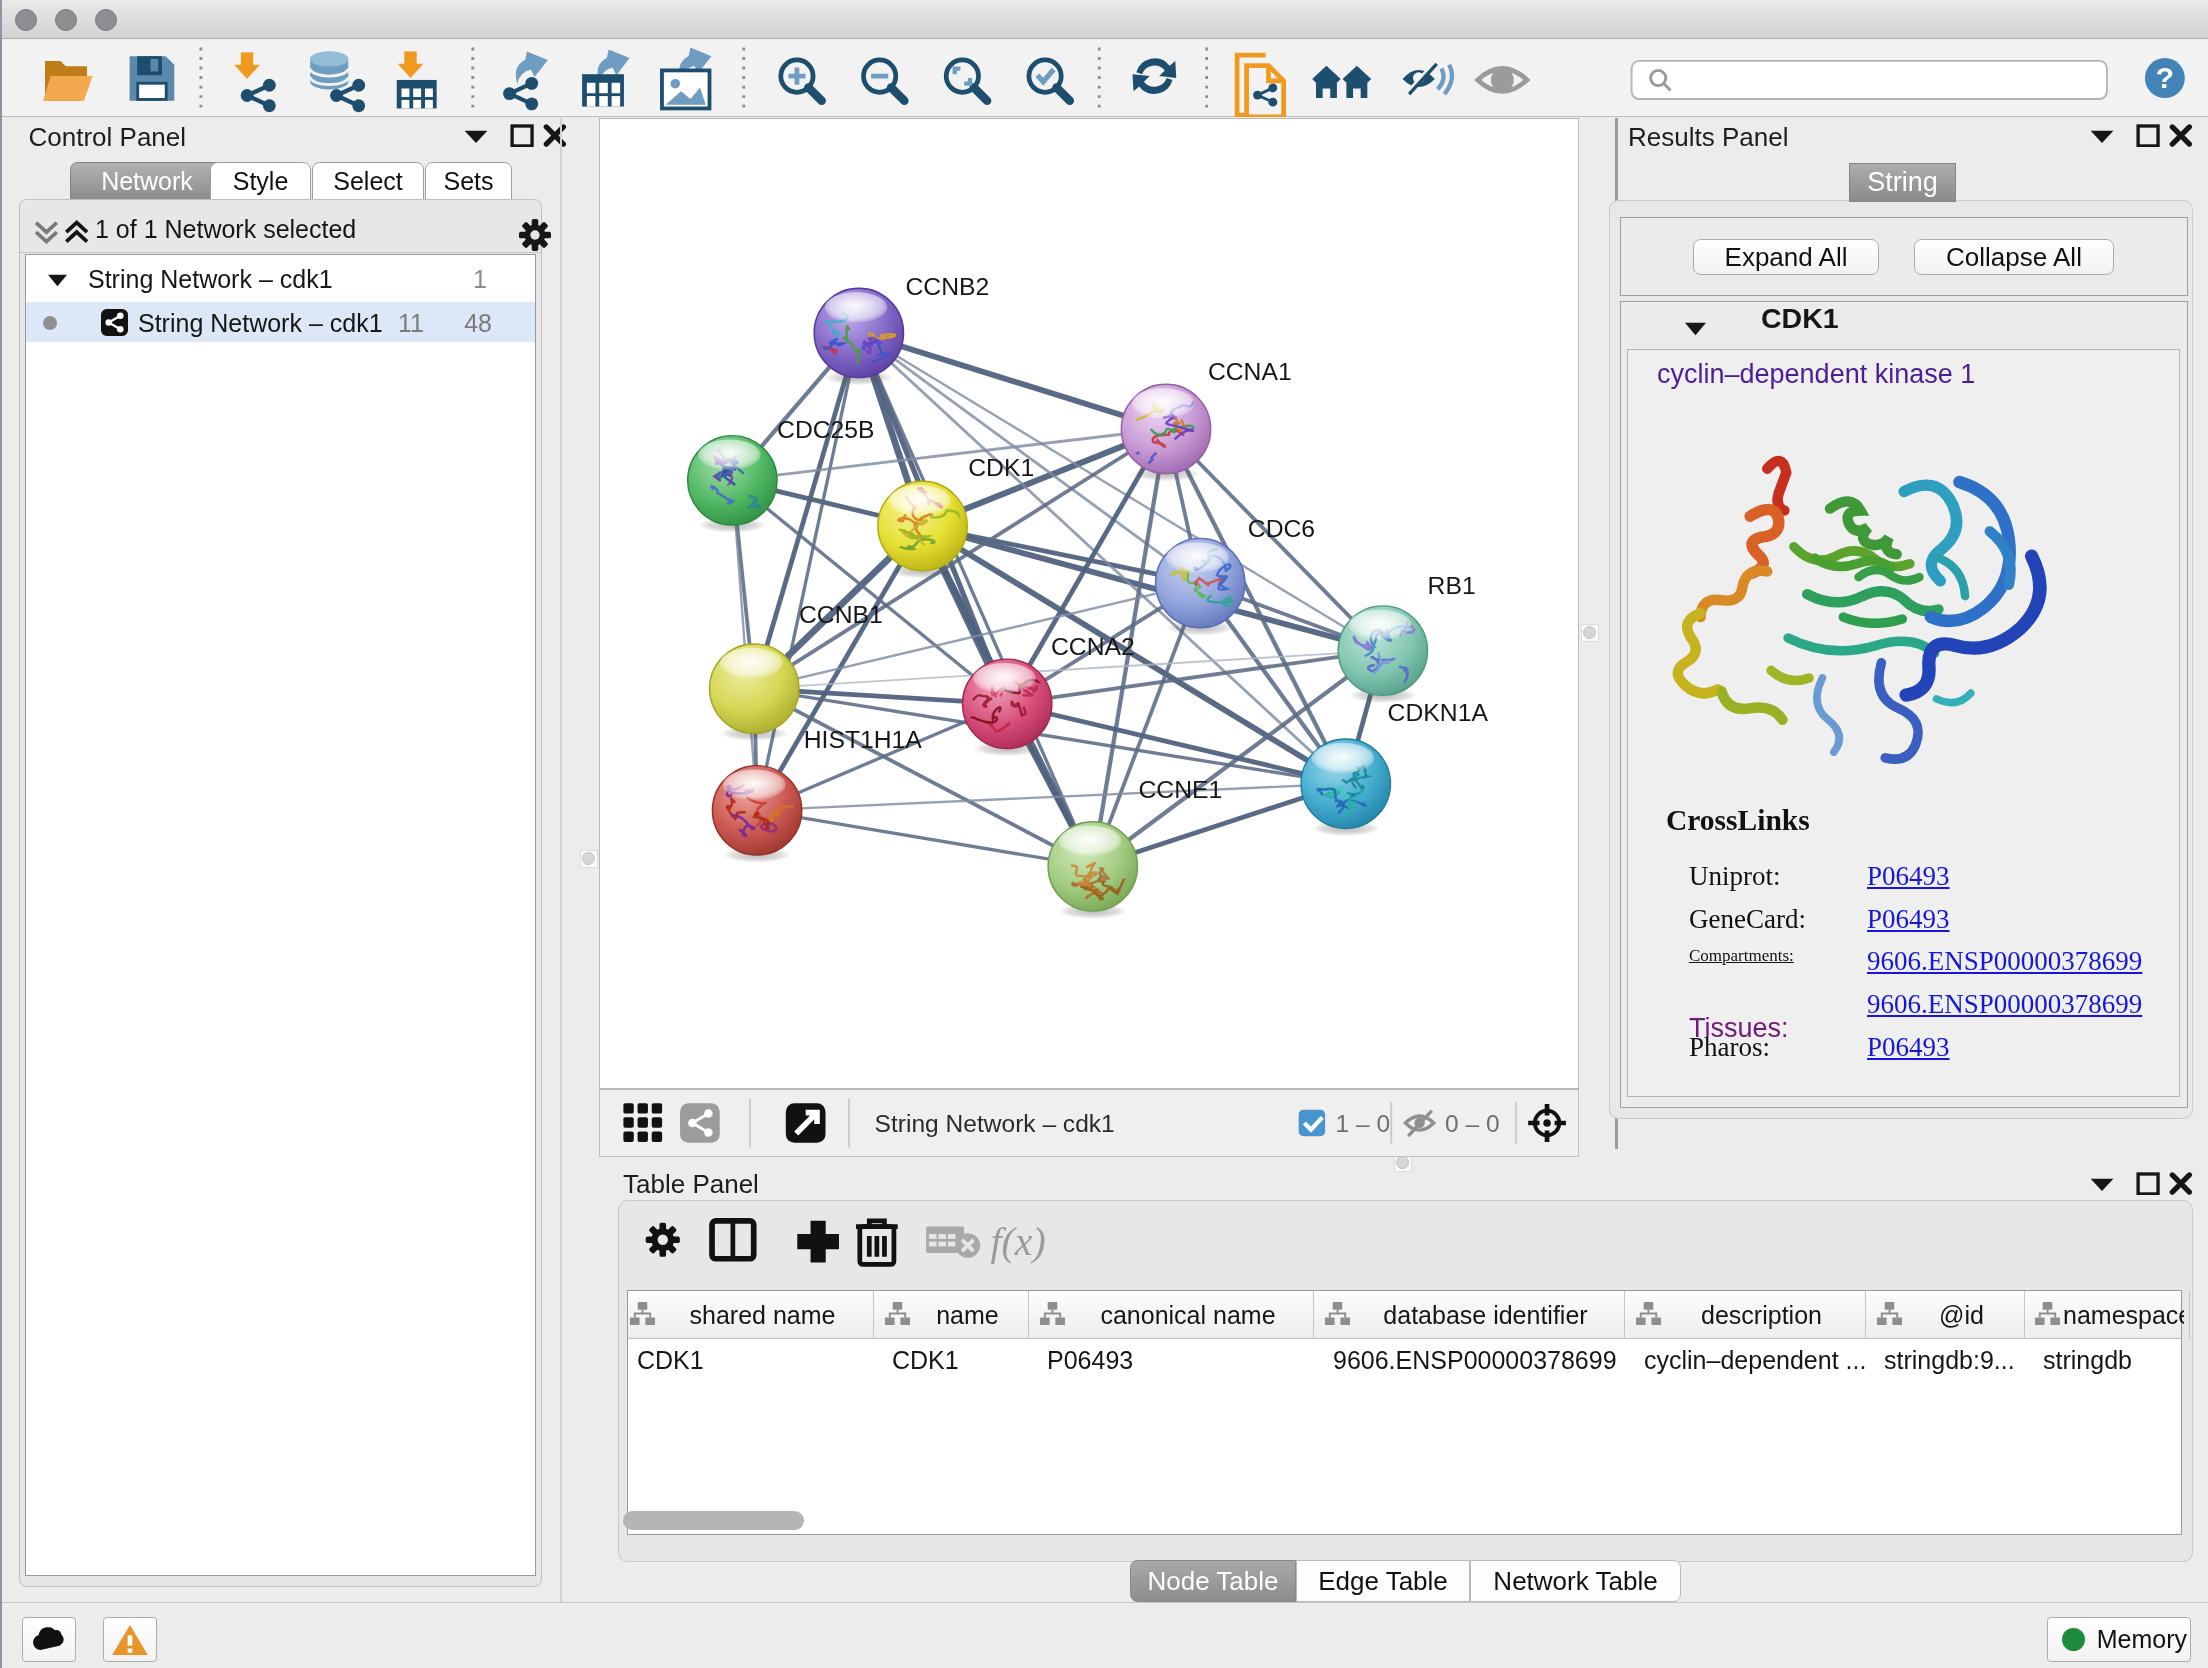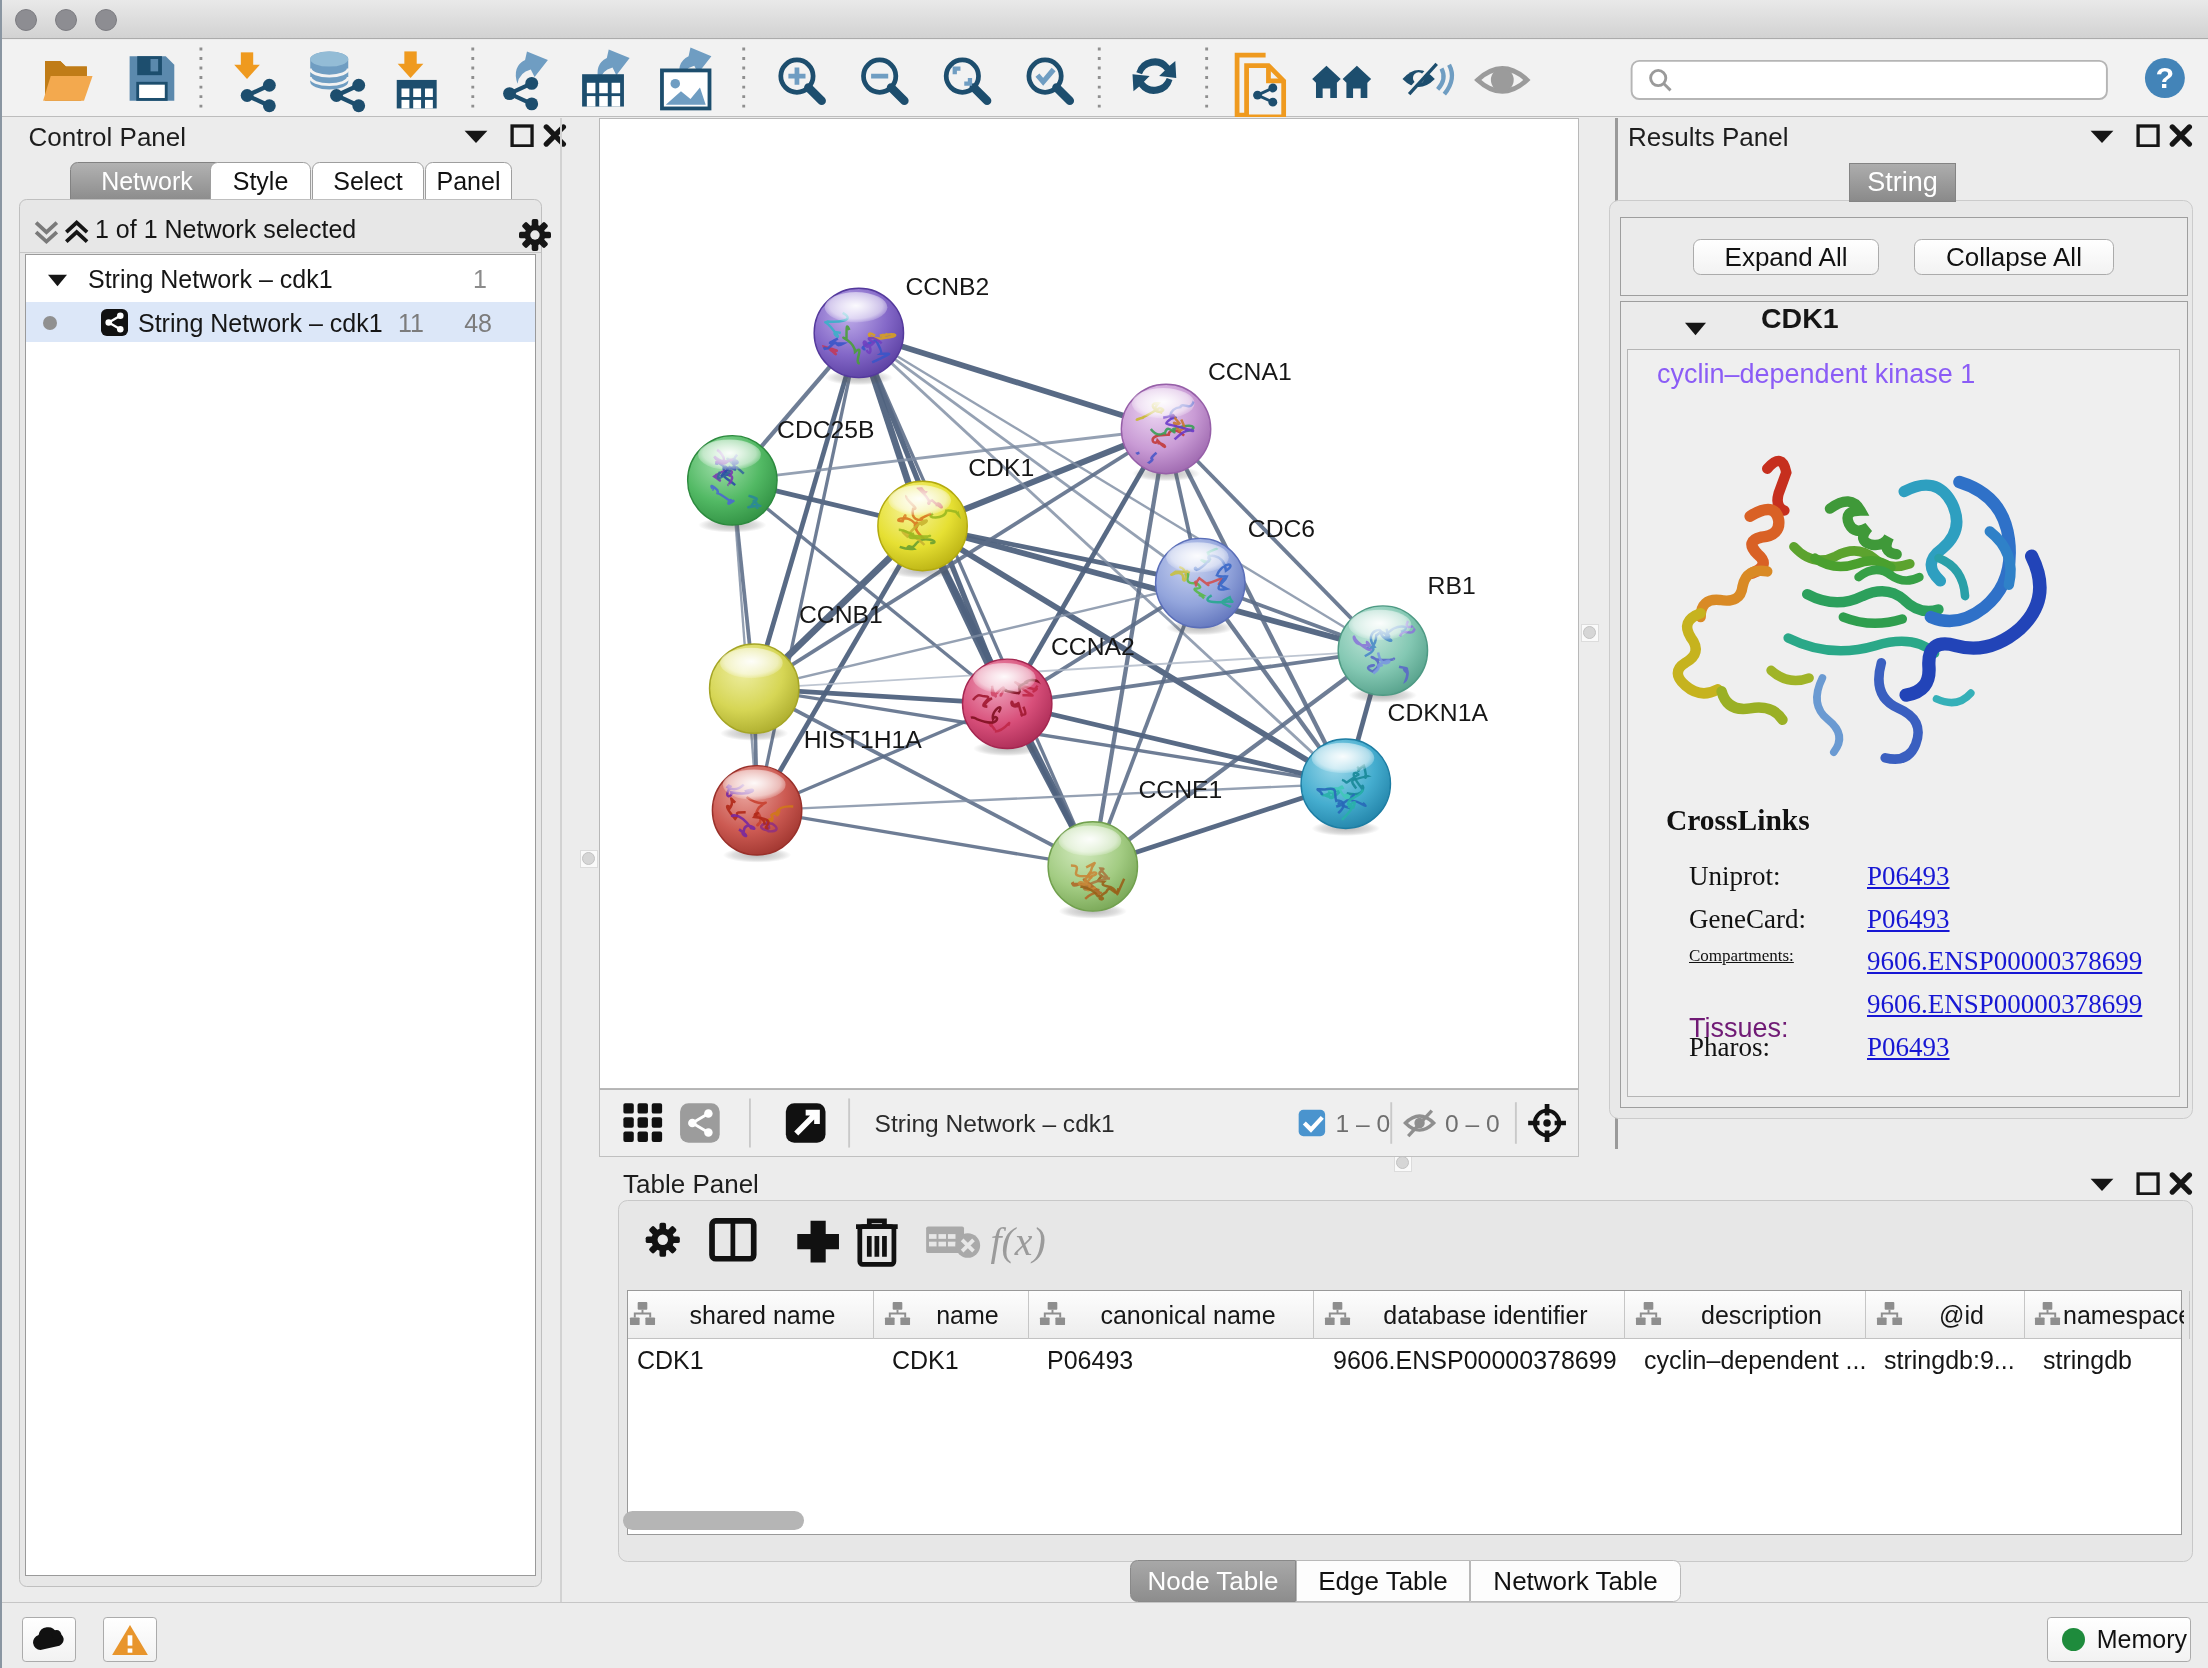--- a/index.html
+++ b/index.html
@@ -166,21 +166,21 @@
 
 <div class="abs panelhead" style="left:28.5px;top:122px;">Control Panel</div>
 <svg class="abs" style="left:457px;top:124px;" width="114" height="23" viewBox="0 0 120 24">
 <path d="M8 7 h24 l-12 13 z" fill="#161616"></path>
 <rect x="58" y="2" width="21" height="21" fill="none" stroke="#161616" stroke-width="3.5"></rect>
 <path d="M94 3 l18 18 M112 3 l-18 18" stroke="#161616" stroke-width="5.5" stroke-linecap="round"></path>
 </svg>
 <div class="tab tabsel" style="left:70px;width:154px;">Network</div>
 <div class="tab" style="left:210px;width:101px;">Style</div>
 <div class="tab" style="left:312px;width:112px;">Select</div>
-<div class="tab" style="left:425px;width:87px;">Panel</div>
+<div class="tab" style="left:425px;width:87px;">Sets</div>
 <div class="abs" style="left:19px;top:199px;width:523px;height:1388px;background:#e7e7e7;border:1px solid #bfbfbf;border-radius:7.6px;"></div>
 <div class="abs" style="left:20px;top:200px;width:521px;height:53px;border-bottom:1px solid #c6c6c6;"></div>
 <svg class="abs" style="left:34px;top:217px;" width="57" height="34" viewBox="0 0 60 36">
 <path d="M2 6 l11 10 11-10 M2 16 l11 10 11-10" stroke="#7a7a7a" stroke-width="4" fill="none"></path>
 <path d="M34 16 l11-10 11 10 M34 26 l11-10 11 10" stroke="#161616" stroke-width="4" fill="none"></path>
 </svg>
 <div class="abs" style="left:95px;top:215px;width:380px;text-align:left;font-size:25px;color:#161616;">1 of 1 Network selected</div>
 <svg class="abs" style="left:519px;top:219px;" width="32" height="32" viewBox="0 0 34 34">
 <g fill="#161616" transform="translate(17,17)">
         <rect x="-3.5" y="-17" width="7" height="9" rx="2" transform="rotate(0)"></rect>
@@ -564,21 +564,21 @@
 <div class="abs" style="left:1849px;top:163px;width:107px;height:39px;background:linear-gradient(#adadad,#8a8a8a);border:1px solid #848484;border-radius:0;color:#fff;font-size:27px;display:flex;align-items:center;justify-content:center;">String</div>
 <div class="abs" style="left:1620px;top:217px;width:568px;height:79px;background:#ebebeb;border:1px solid #9e9e9e;"></div>
 <div class="btn abs" style="left:1693px;top:239px;width:186px;height:36px;">Expand All</div>
 <div class="btn abs" style="left:1914px;top:239px;width:200px;height:36px;">Collapse All</div>
 <div class="abs" style="left:1620px;top:301px;width:568px;height:807px;background:#ebebeb;border:1px solid #9e9e9e;"></div>
 <svg class="abs" style="left:1683px;top:318px;" width="25" height="21" viewBox="0 0 26 22">
       <path d="M2 5 h22 l-11 13 z" fill="#161616"></path>
     </svg>
 <div class="abs" style="left:1761px;top:302px;font-size:28.5px;font-weight:bold;color:#161616;">CDK1</div>
 <div class="abs" style="left:1627px;top:349px;width:553px;height:748px;background:#efefef;border:1px solid #b5b5b5;"></div>
-<div class="abs" style="left:1657px;top:359px;font-size:27px;color:#8b5cf6;">cyclin–dependent kinase 1</div>
+<div class="abs" style="left:1657px;top:359px;font-size:27px;color:#4c1d95;">cyclin–dependent kinase 1</div>
 
 <svg class="abs" style="left:1655px;top:442px;" width="409" height="333" viewBox="0 0 430 350">
 <g fill="none" stroke-linecap="round">
 <path d="M118 28 q16 -18 20 4 l-8 22 q-4 14 6 18" stroke="#c62f1e" stroke-width="11"></path>
 <path d="M100 78 q26 -16 30 4 q2 16 -18 18 q-18 4 -4 18 q14 12 -6 20" stroke="#d96125" stroke-width="12"></path>
 <path d="M118 136 q-22 -4 -26 16 q-2 18 -24 14 q-20 -2 -20 18" stroke="#d98a25" stroke-width="11"></path>
 <path d="M48 180 q-22 8 -10 26 q12 16 -6 26 q-16 10 0 24 q16 14 34 4" stroke="#c6b31e" stroke-width="11"></path>
 <path d="M70 262 q6 22 30 18 q24 -4 34 12" stroke="#9ab025" stroke-width="11"></path>
 <path d="M146 110 q20 22 44 10 q22 -12 40 2 q16 14 38 6" stroke="#5ca32e" stroke-width="10"></path>
 <path d="M184 70 q22 -16 32 2 q-18 0 -12 14 q6 12 20 4 q-12 14 4 18 q12 2 18 -8 q-8 16 8 18" stroke="#3f9939" stroke-width="11"></path>

